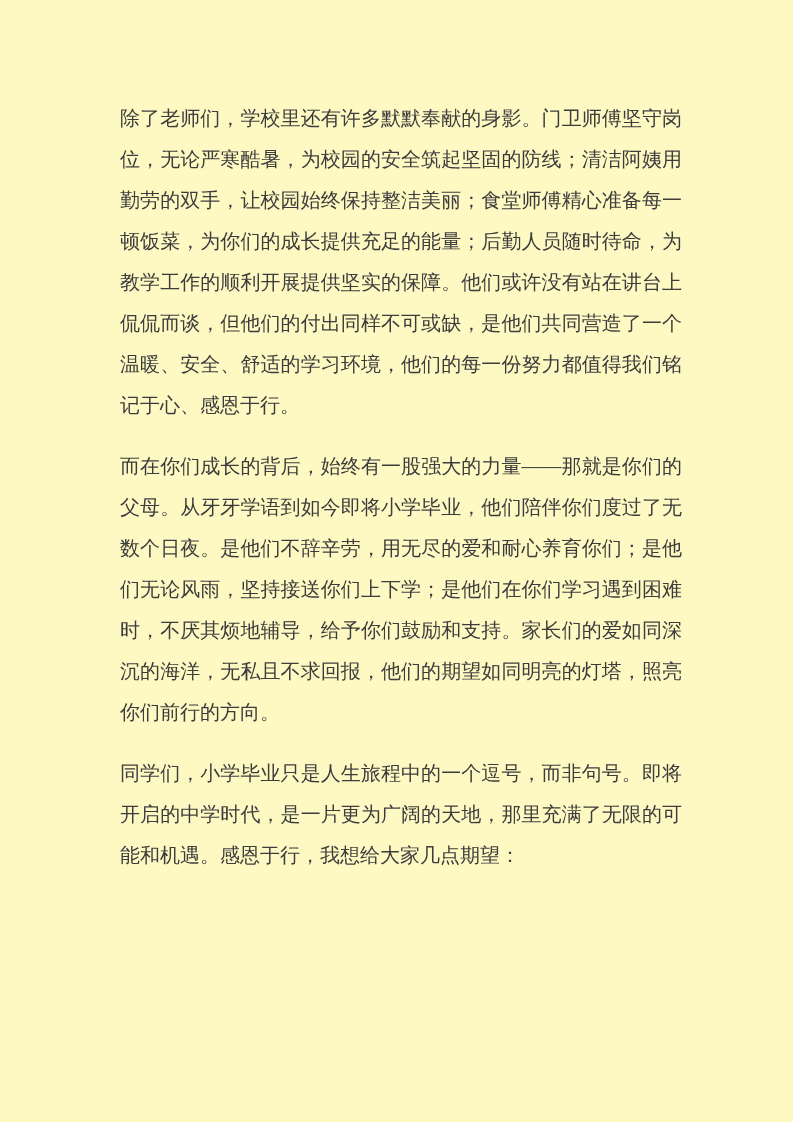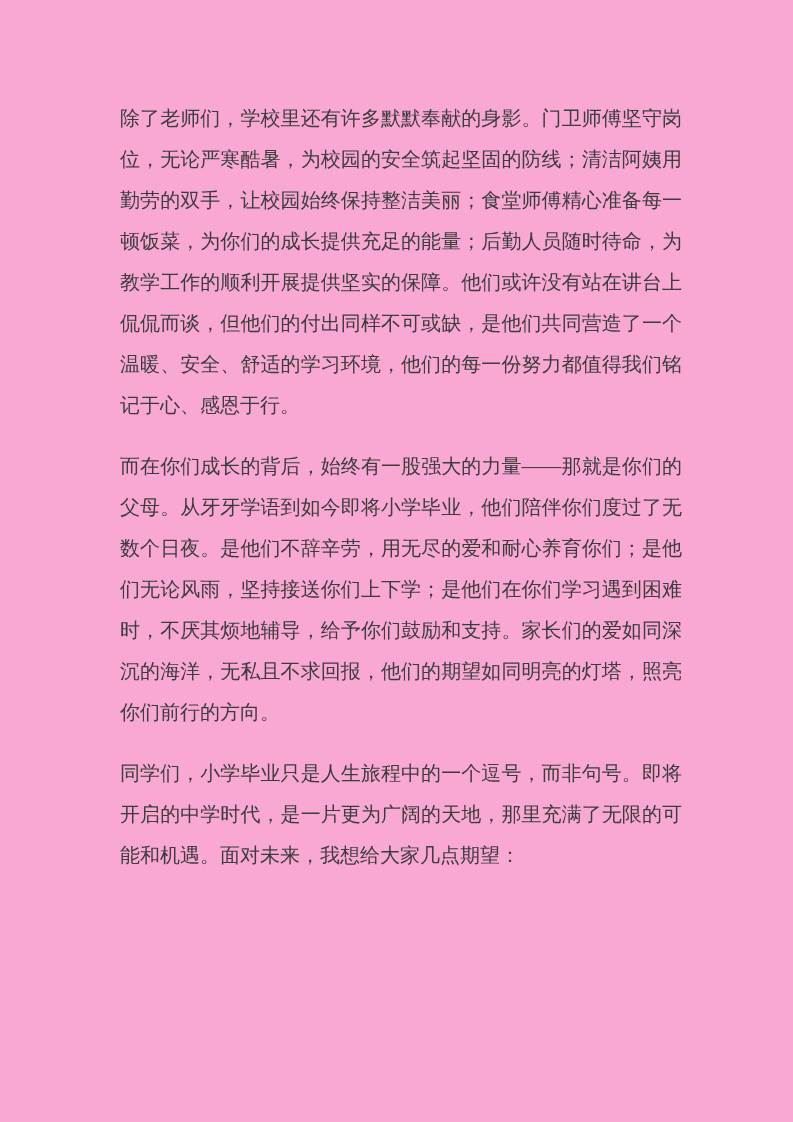--- a/index.html
+++ b/index.html
@@ -4,21 +4,21 @@
   <style>
     html, body {
       margin: 0;
       padding: 0;
       background: #ffffff;
     }
     .page {
       position: relative;
       width: 793px;
       height: 1122px;
-      background: #f9a8d4;
+      background: #fef9c3;
       overflow: hidden;
       font-family: "Liberation Serif", serif;
     }
     .content {
       position: absolute;
       left: 120px;
       top: 98px;
       width: 562px;
     }
     .content p {
@@ -35,15 +35,15 @@
       -webkit-font-smoothing: antialiased;
     }
   </style>
 </head>
 <body>
 
 <div class="page">
   <div class="content">
     <p>除了老师们，学校里还有许多默默奉献的身影。门卫师傅坚守岗位，无论严寒酷暑，为校园的安全筑起坚固的防线；清洁阿姨用勤劳的双手，让校园始终保持整洁美丽；食堂师傅精心准备每一顿饭菜，为你们的成长提供充足的能量；后勤人员随时待命，为教学工作的顺利开展提供坚实的保障。他们或许没有站在讲台上侃侃而谈，但他们的付出同样不可或缺，是他们共同营造了一个温暖、安全、舒适的学习环境，他们的每一份努力都值得我们铭记于心、感恩于行。</p>
     <p>而在你们成长的背后，始终有一股强大的力量——那就是你们的父母。从牙牙学语到如今即将小学毕业，他们陪伴你们度过了无数个日夜。是他们不辞辛劳，用无尽的爱和耐心养育你们；是他们无论风雨，坚持接送你们上下学；是他们在你们学习遇到困难时，不厌其烦地辅导，给予你们鼓励和支持。家长们的爱如同深沉的海洋，无私且不求回报，他们的期望如同明亮的灯塔，照亮你们前行的方向。</p>
-    <p>同学们，小学毕业只是人生旅程中的一个逗号，而非句号。即将开启的中学时代，是一片更为广阔的天地，那里充满了无限的可能和机遇。面对未来，我想给大家几点期望：</p>
+    <p>同学们，小学毕业只是人生旅程中的一个逗号，而非句号。即将开启的中学时代，是一片更为广阔的天地，那里充满了无限的可能和机遇。感恩于行，我想给大家几点期望：</p>
   </div>
 </div>
 
 </body></html>

